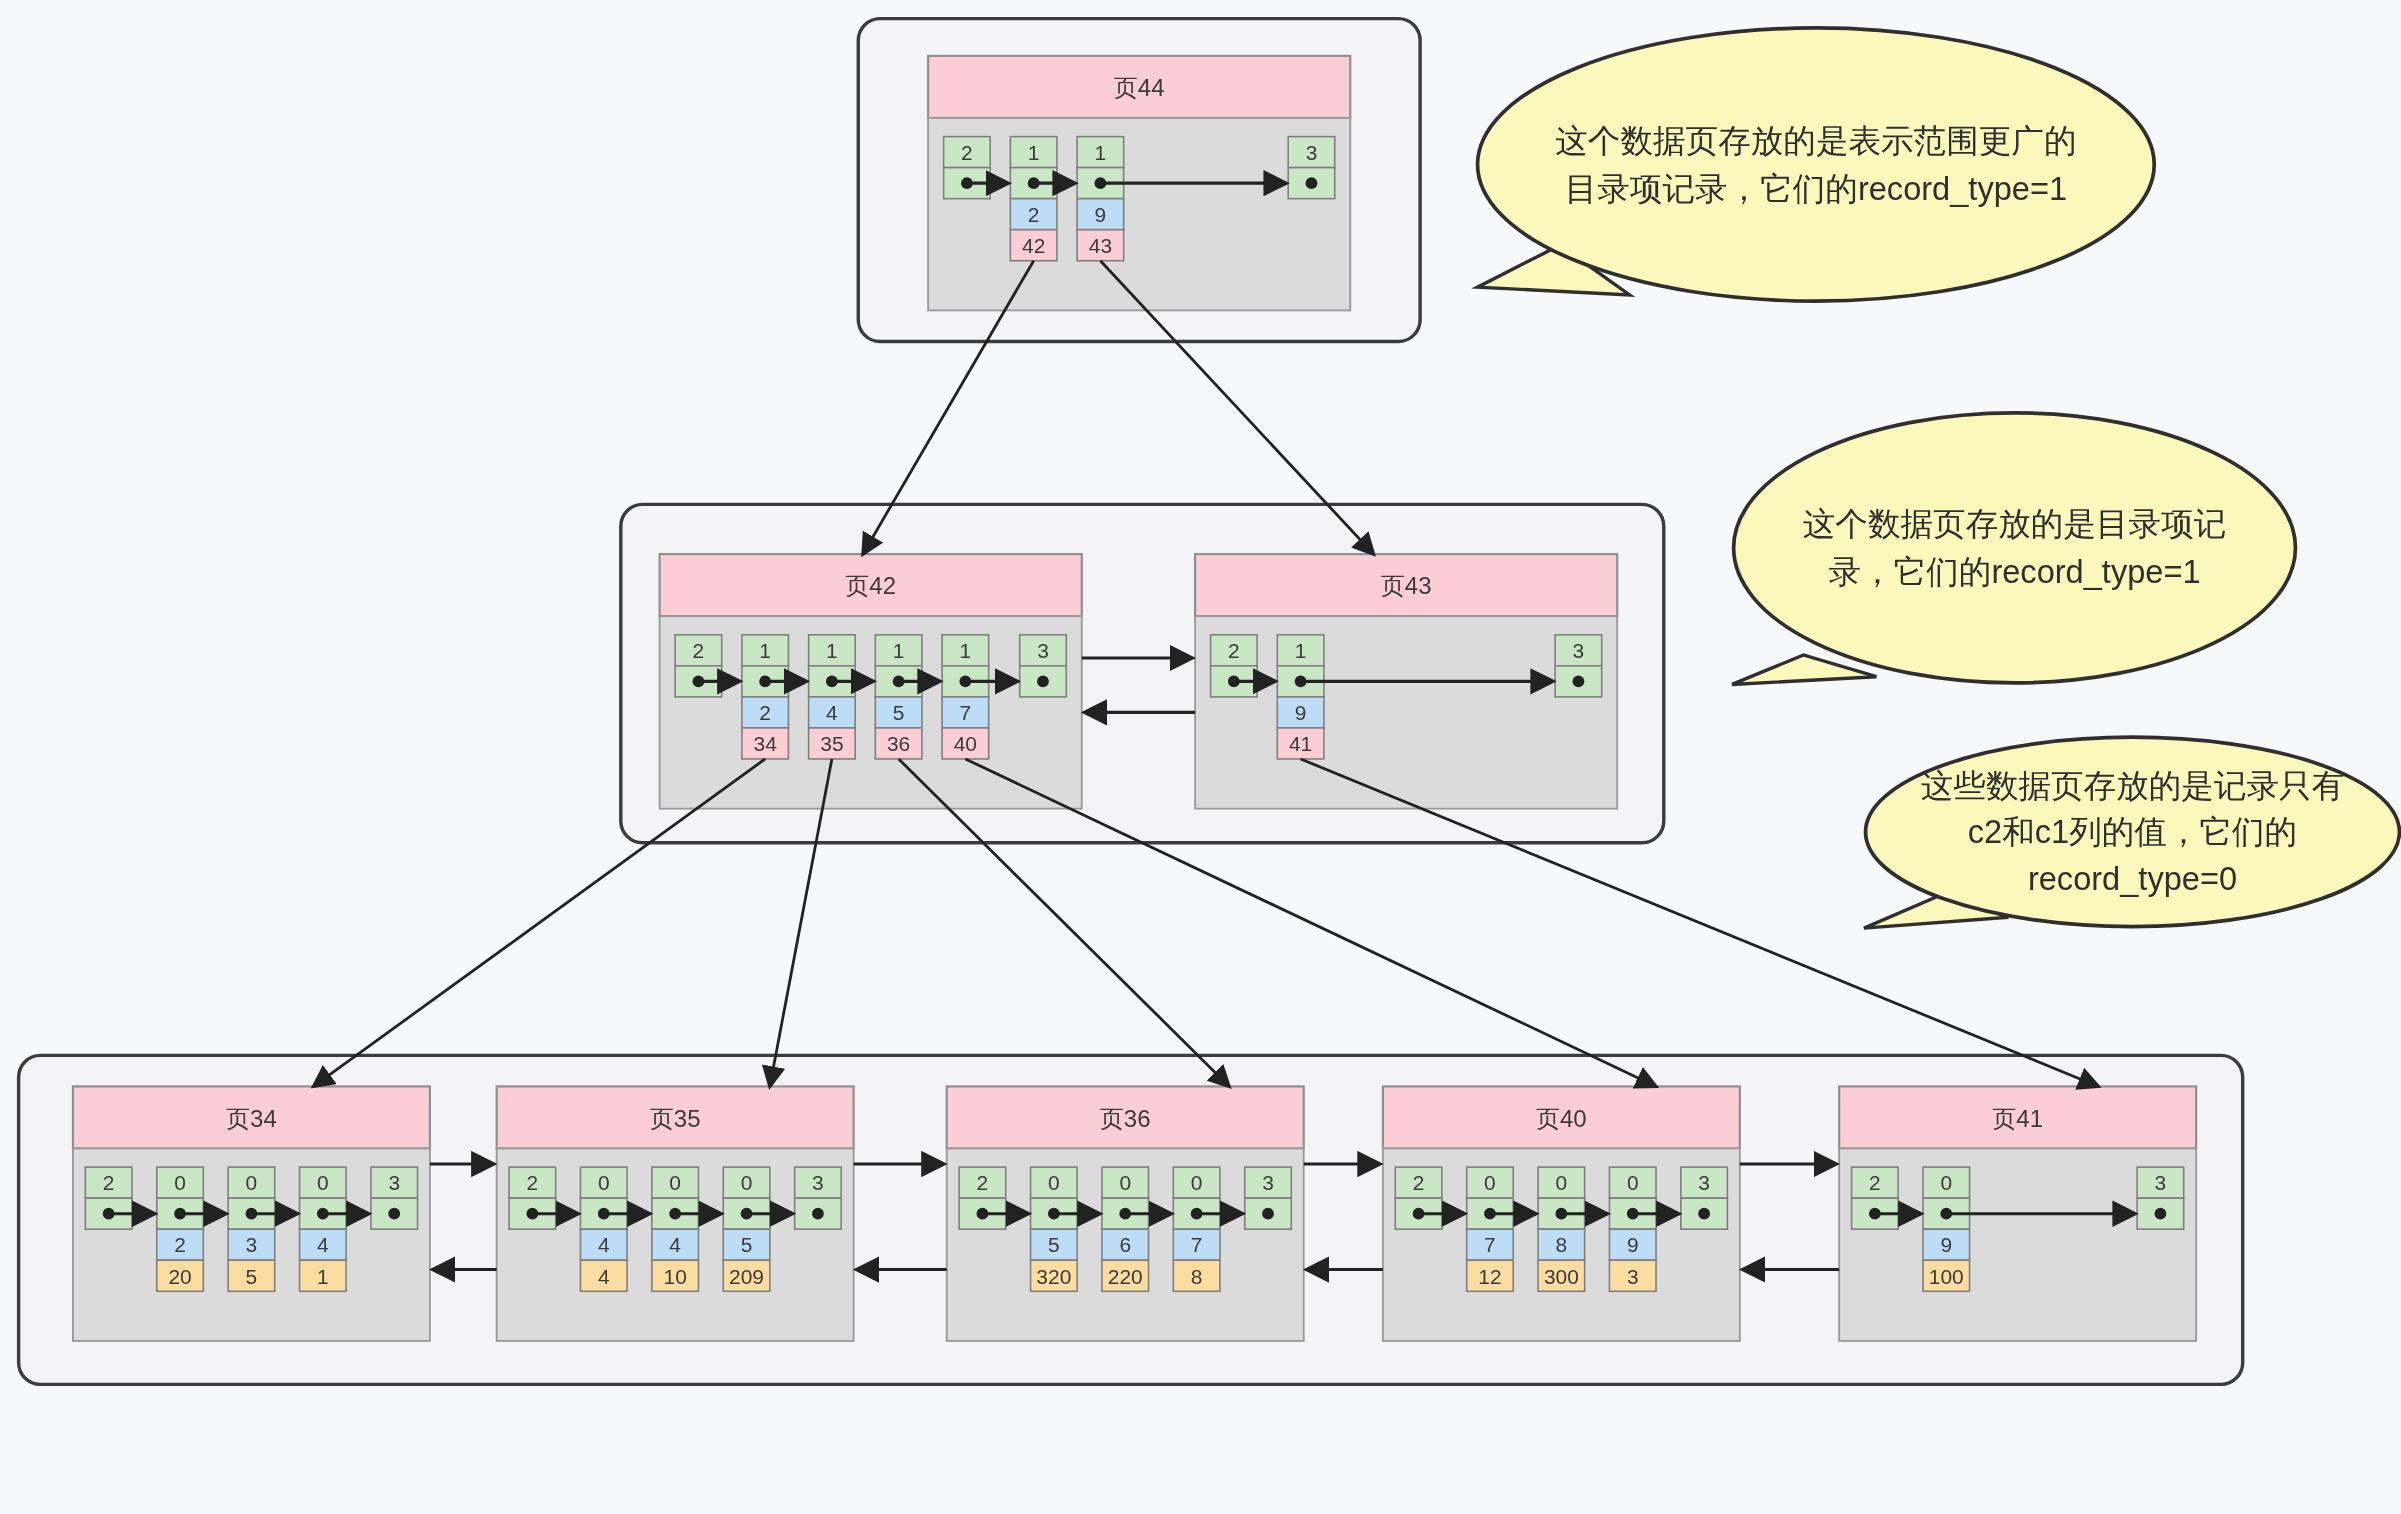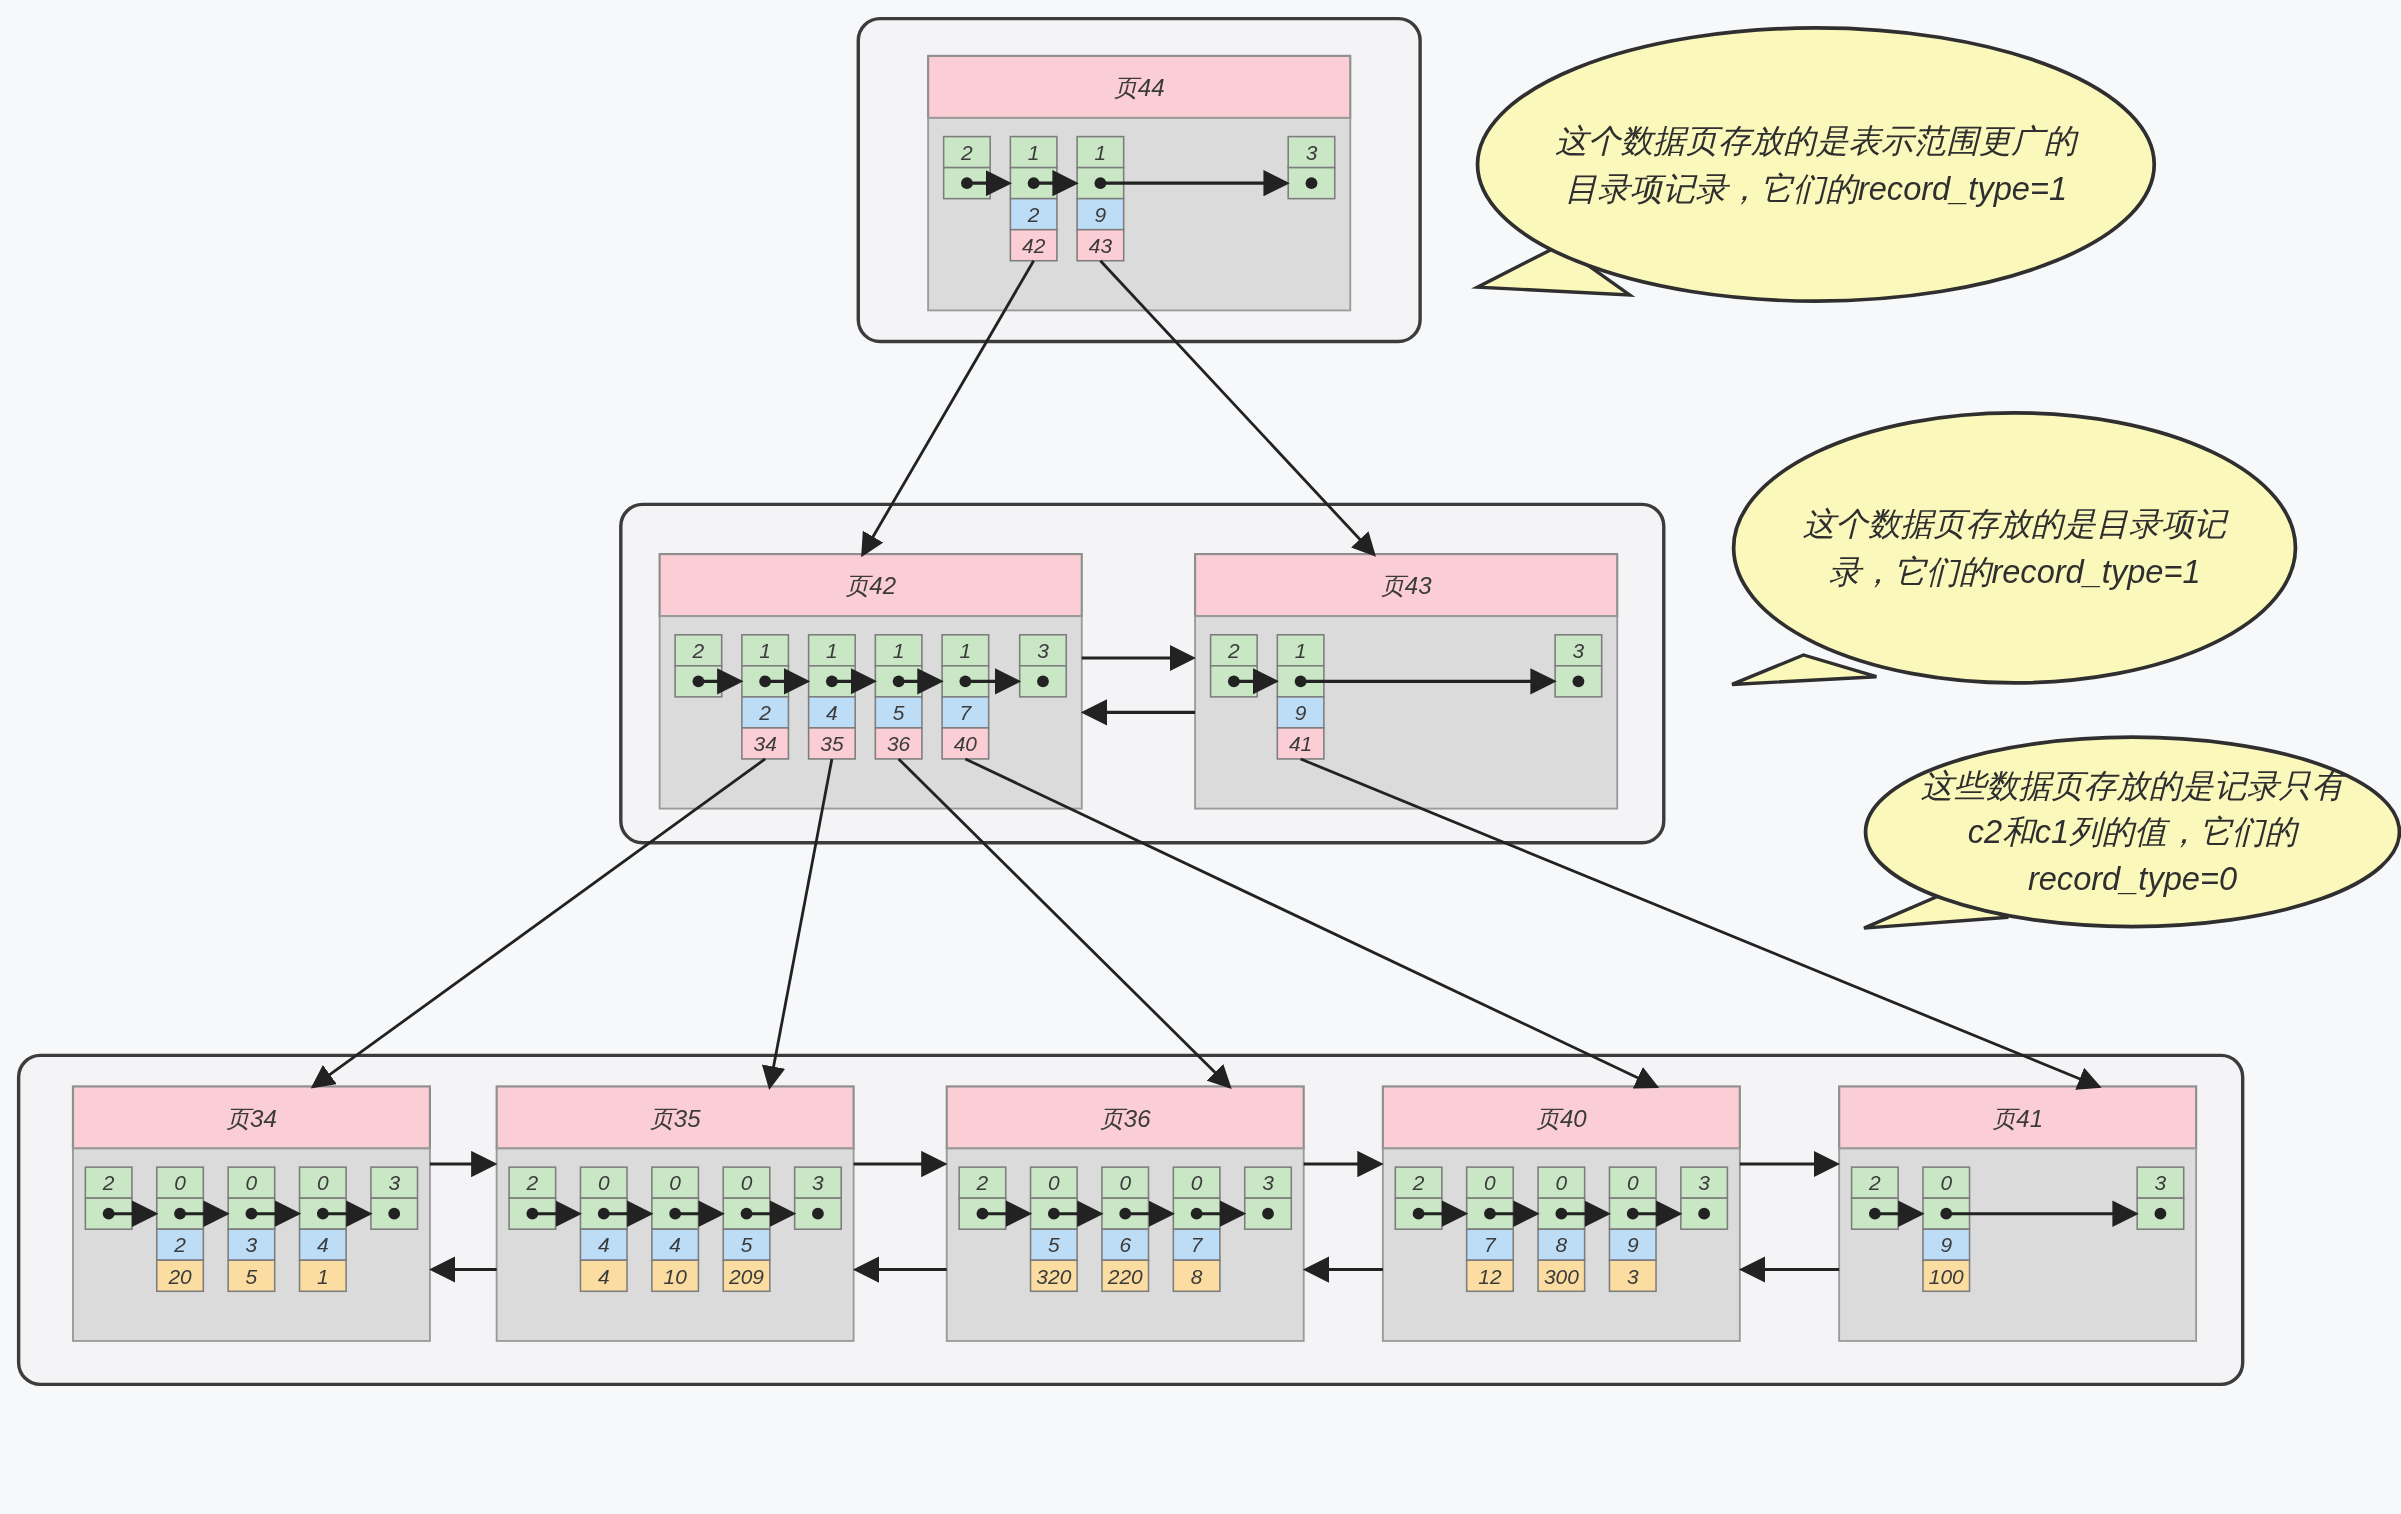--- a/index.html
+++ b/index.html
@@ -1,21 +1,21 @@
 <!DOCTYPE html>
 <html style="font-size:7.7px"><head>
 <meta charset="utf-8">
 <style>
   html, body {
     margin: 0;
     padding: 0;
     background: #f7f8fa;
     font-family: "Liberation Sans", "DejaVu Sans", sans-serif;
   }
-  .stage { width: 100%; font-style: italic; }
+  .stage { width: 100%; }
   svg { display: block; width: 100%; height: auto; }
   text { font-family: "Liberation Sans", "DejaVu Sans", sans-serif; }
 </style>
 </head>
 <body>
 
 <div class="stage">
   <svg id="diagram" viewBox="0 0 1547 906" xmlns="http://www.w3.org/2000/svg">
       <defs>
         <marker id="arr" viewBox="0 0 10 10" refX="8.5" refY="5" markerWidth="8.5" markerHeight="8.5" orient="auto-start-reverse">

